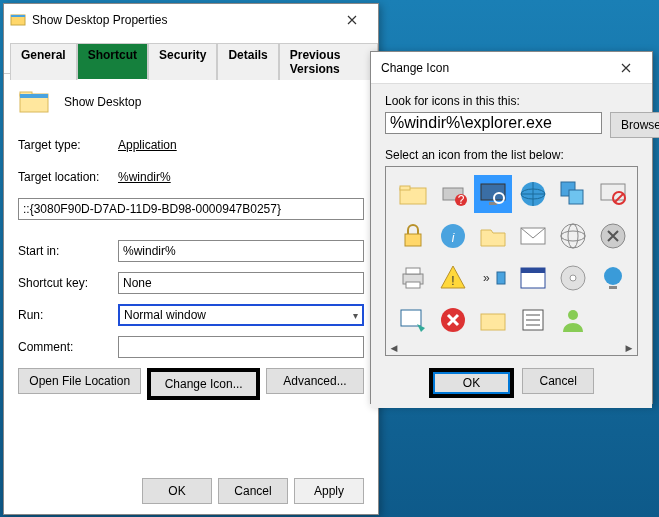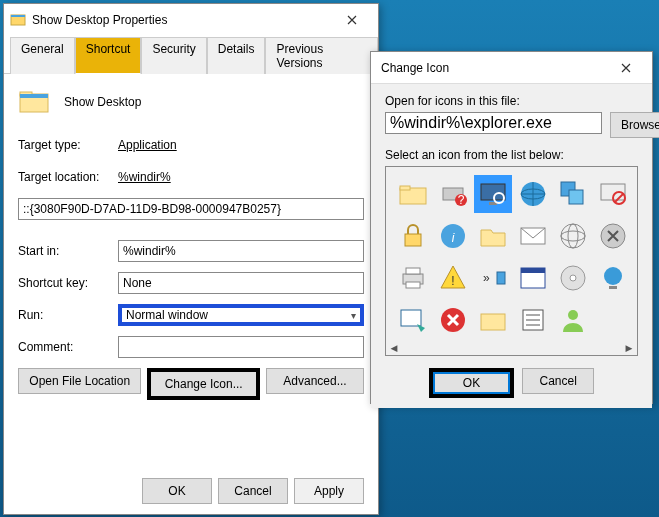--- a/index.html
+++ b/index.html
@@ -5,33 +5,33 @@
 * { margin: 0; padding: 0; box-sizing: border-box; font-family: "Segoe UI", Tahoma, sans-serif; font-size: 12px; }
 body { background: linear-gradient(to bottom, #1a7fb5, #0e5a8a); width: 659px; height: 517px; position: relative; overflow: hidden; }
 
 .window { position: absolute; background: #fff; border: 1px solid #888; box-shadow: 2px 2px 8px rgba(0,0,0,0.3); }
 .titlebar { height: 32px; display: flex; align-items: center; padding: 0 6px; background: #fff; }
 .titleicon { width: 16px; height: 16px; margin-right: 6px; display: inline-flex; align-items: center; justify-content: center; }
 .titletext { flex: 1; font-size: 12px; }
 .closebtn { width: 40px; height: 22px; display: flex; align-items: center; justify-content: center; background: #fff; }
 
 .tabs { display: flex; border-bottom: 1px solid #ccc; padding-left: 6px; }
-.tab { padding: 4px 10px; border: 1px solid #ccc; border-bottom: none; margin-right: 0px; background: #f0f0f0; position: relative; top: 1px; }
-.tab.active { background: #eab308; border-bottom: 1px solid #fff; }
+.tab { padding: 4px 10px; border: 1px solid #ccc; border-bottom: none; margin-right: 0px; background: #f0f0f0; position: relative; top: 7px; font-weight: bold; }
+.tab.active { background: #15803d; border-bottom: 1px solid #fff; }
 
 .props-body { padding: 12px 14px; }
 .app-header { display: flex; align-items: center; margin-bottom: 16px; }
 .app-icon { width: 32px; height: 32px; margin-right: 14px; }
 .app-title { font-size: 12px; }
 
 .row { display: flex; align-items: center; margin-bottom: 10px; min-height: 22px; }
 .label { width: 100px; flex-shrink: 0; }
 .value { flex: 1; text-decoration: underline; }
 .input { width: 100%; height: 22px; border: 1px solid #888; padding: 2px 4px; font-size: 12px; background: #fff; }
-.select { width: 100%; height: 22px; border: 4px solid #1d4ed8; padding: 1px 4px; font-size: 12px; background: #fff; display: flex; align-items: center; justify-content: space-between; }
+.select { width: 100%; height: 22px; border: 2px solid #1d4ed8; padding: 1px 4px; font-size: 12px; background: #fff; display: flex; align-items: center; justify-content: space-between; }
 .chevron { font-size: 10px; color: #555; }
 
 .btnrow { display: flex; gap: 6px; margin-top: 6px; }
 .btn { height: 20px; padding: 12px 10px; background: #e1e1e1; border: 1px solid #adadad; font-size: 12px; display: inline-flex; align-items: center; justify-content: center; cursor: default; }
 .btn.disabled { color: #000000; background: #f0f0f0; }
 .btn.selected { border: 4px solid #000; }
 .bottom-btns { position: absolute; bottom: 10px; right: 14px; display: flex; gap: 6px; }
 
 .change-icon-body { padding: 10px 14px; }
 .field-label { margin-bottom: 4px; }
@@ -144,21 +144,21 @@
   <div class="titlebar">
     <span class="titletext" style="padding-left:4px">Change Icon</span>
     <div class="closebtn">
       <svg width="10" height="10" viewBox="0 0 10 10">
           <path d="M1 1L9 9M9 1L1 9" stroke="#333" stroke-width="1.2"></path>
         </svg>
     </div>
   </div>
 
   <div class="change-icon-body">
-    <div class="field-label">Open for icons in this file:</div>
+    <div class="field-label">Look for icons in this this:</div>
     <div class="path-row">
       <input class="path-input" value="%windir%\explorer.exe" style="">
       <div class="btn" style="width:72px">Browse...</div>
     </div>
     <div class="field-label">Select an icon from the list below:</div>
 
     <div class="icon-grid-wrap">
       <div class="icon-grid" id="icon-grid">
           <div class="icon-cell">
             <svg class="icon-img" viewBox="0 0 32 32">

